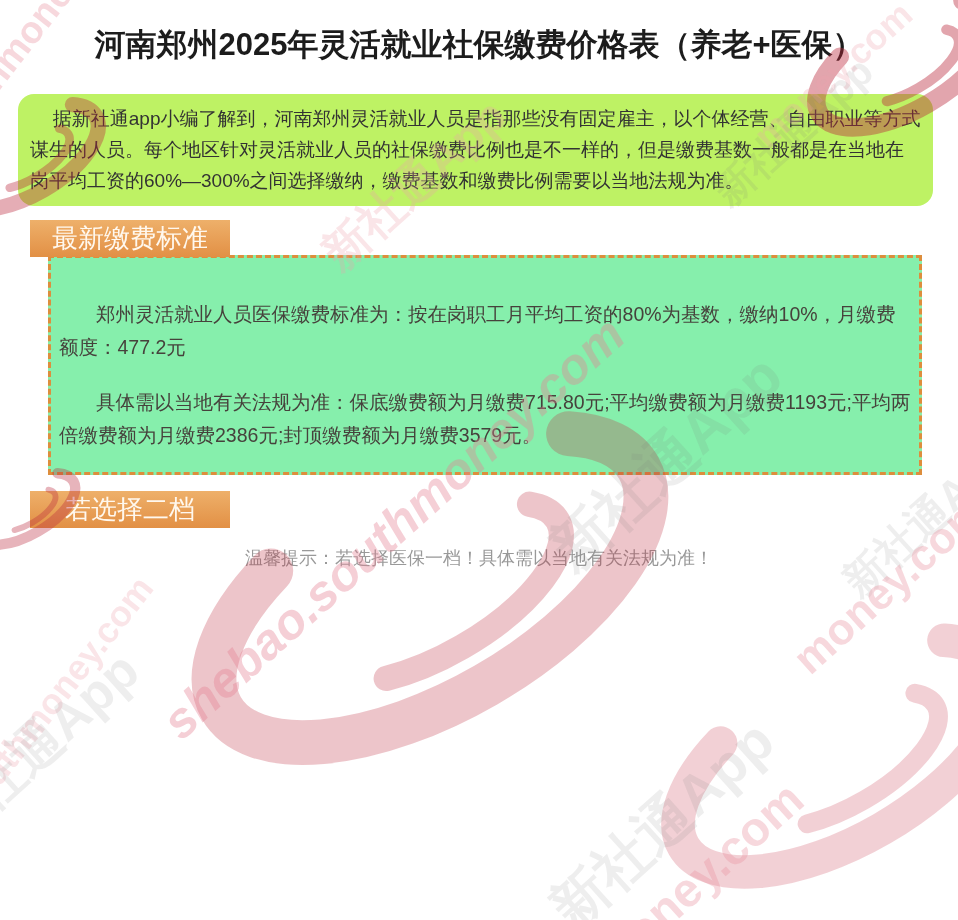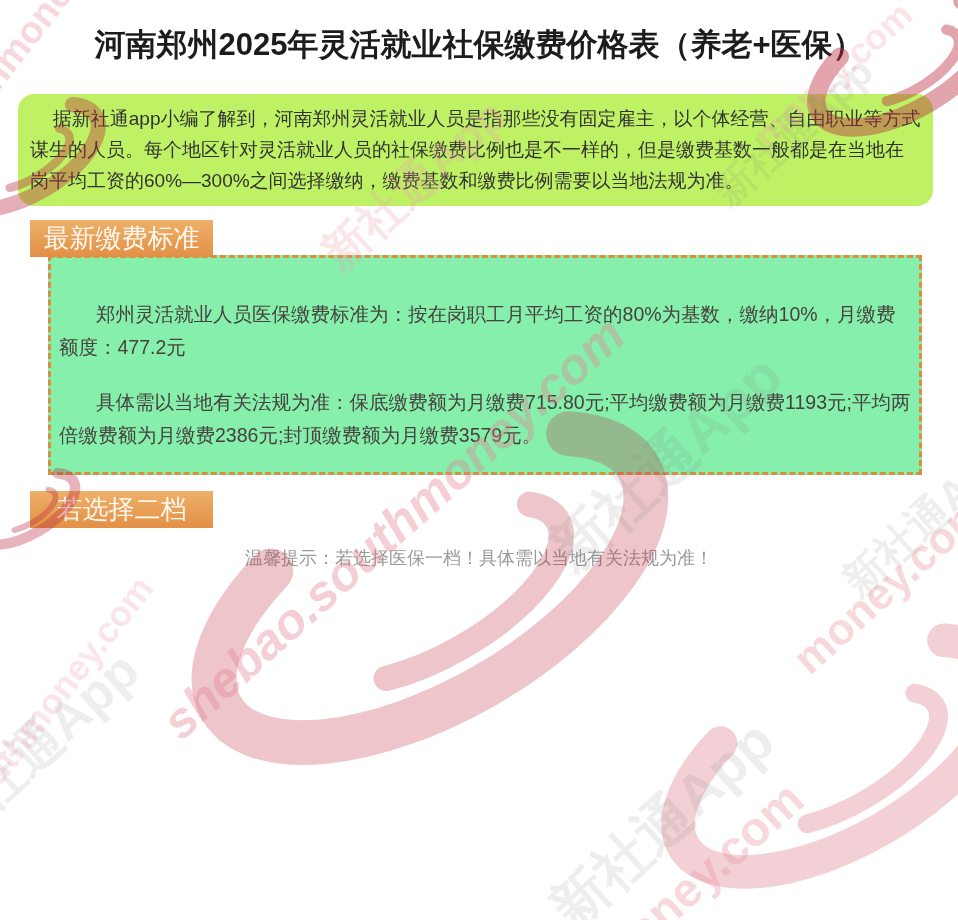--- a/index.html
+++ b/index.html
@@ -5,21 +5,21 @@
   html,body { margin:0; padding:0; background:#ffffff; }
   body { font-family: "Liberation Sans", "DejaVu Sans", sans-serif; }
   .page { position:relative; width:958px; height:920px; background:#ffffff; overflow:hidden; }
 
   
   .title { position:relative; z-index:1; margin:0; padding-top:24px; text-align:center;
            font-size:31px; font-weight:bold; color:#1c1c1c; }
   .intro { position:relative; z-index:1; margin:28px 25px 0 18px; background:#bef264;
            border-radius:16px; padding:9px 12px 10px; font-size:19px; line-height:31px;
            color:#333333; text-indent:1.2em; }
-  .sec-head { position:relative; z-index:2; margin:14px 0 0 30px; width:183px; height:37px;
+  .sec-head { position:relative; z-index:2; margin:14px 0 0 30px; width:200px; height:37px;
               line-height:37px; text-align:center; font-size:26px; color:#fff8ee;
               background:linear-gradient(180deg,#eeb06a,#e29045); }
   .sec-head.case { margin-top:16px; }
   .dash-box { position:relative; z-index:1; margin:-2px 36px 0 48px; border:3px dashed #dd8e3d;
               background:#86efac; padding:40px 8px 20px; }
   .bp { margin:0 0 22px; font-size:19.5px; line-height:33px; color:#46423c; text-indent:1.9em; }
   .bp:last-child { margin-bottom:0; }
   .tip { position:relative; z-index:1; margin-top:18px; text-align:center; font-size:18px; color:#999999; }
 
   

